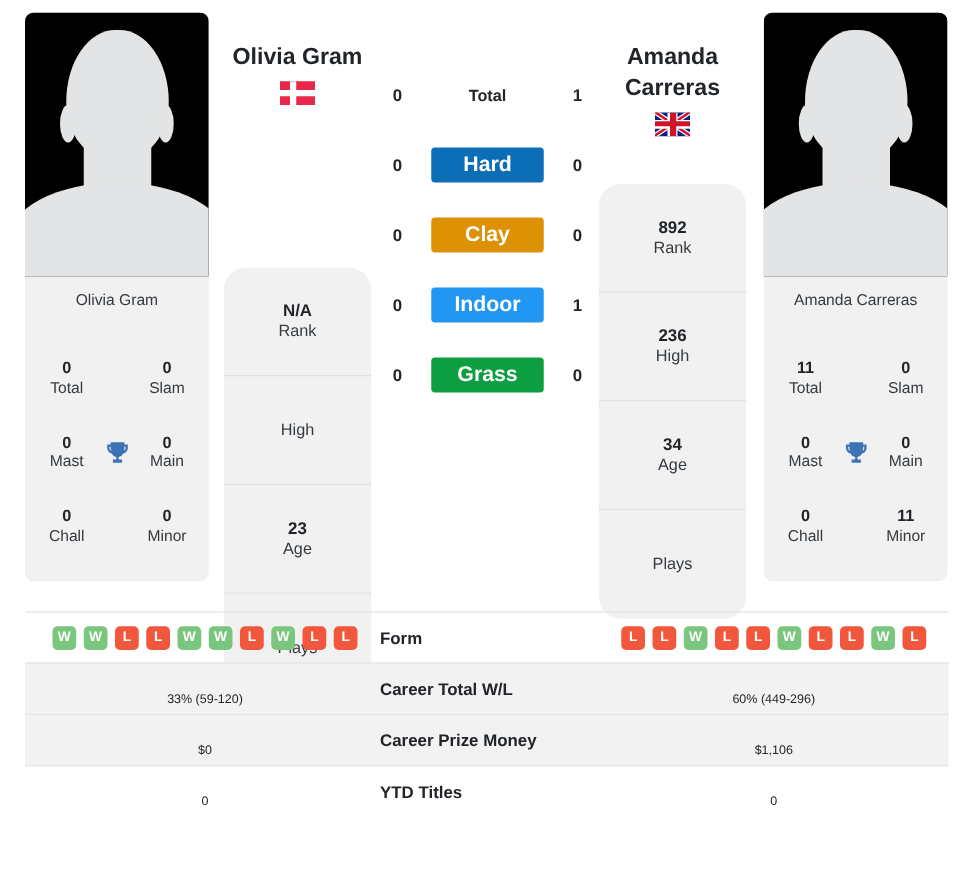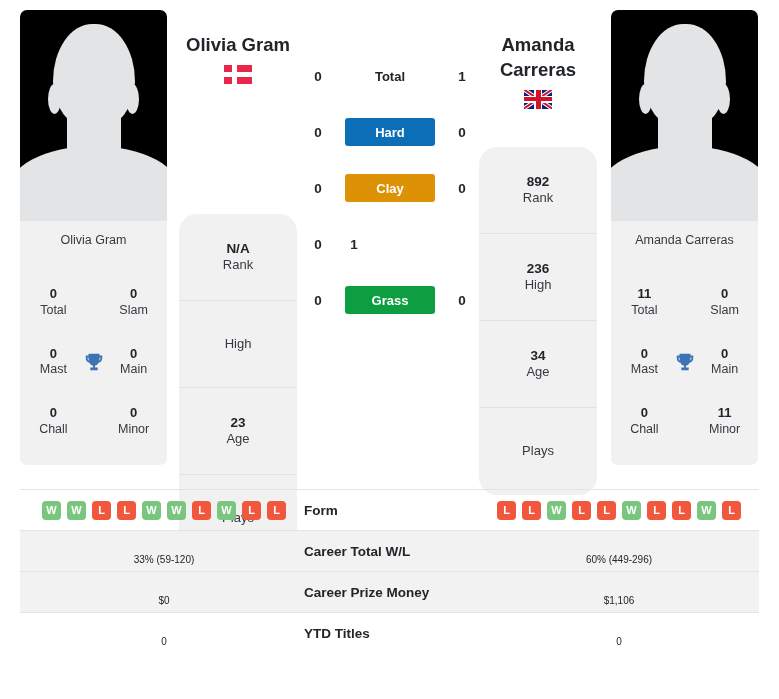--- a/index.html
+++ b/index.html
@@ -106,21 +106,21 @@
   .flag-gb .cr-v { top:0; bottom:0; left:11.5px; width:5px; background:#cf142b; }
 
   
   .h2h { position: absolute; left: 300px; top: 62px; width: 180px; }
   .h2h-row { display: flex; align-items: center; height: 28px; margin-bottom: 28px; }
   .h2h-score { width: 36px; text-align: center; font-size: 13.5px; font-weight: bold; color: #212529; }
   .h2h-mid { flex: 1; display: flex; justify-content: center; }
   .h2h-total-label { font-size: 13px; font-weight: bold; color: #212529; }
   .surf {
     width: 90px; height: 28px; border-radius: 3px; color: #ffffff;
-    font-size: 13px; font-weight: bold; display: flex;
+    font-size: 17px; font-weight: bold; display: flex;
     align-items: center; justify-content: center;
   }
 
   
   .table { position: absolute; left: 20px; top: 489px; width: 739px; }
   .trow {
     display: flex; align-items: center; height: 41px;
     border-top: 1px solid #e4e4e4;
   }
   .trow.shaded { background: #f2f2f2; }
@@ -322,20 +322,23 @@
         </div>
         <div class="h2h-row">
           <div class="h2h-score">0</div>
           <div class="h2h-mid">
             <div class="surf" style="background: rgb(221, 145, 5);">Clay</div>
           </div>
           <div class="h2h-score">0</div>
         </div>
         <div class="h2h-row">
           <div class="h2h-score">0</div>
+          <div class="h2h-mid">
+            <div class="surf" style="background: rgb(33, 150, 243);">Indoor</div>
+          </div>
           <div class="h2h-score">1</div>
         </div>
         <div class="h2h-row">
           <div class="h2h-score">0</div>
           <div class="h2h-mid">
             <div class="surf" style="background: rgb(13, 158, 66);">Grass</div>
           </div>
           <div class="h2h-score">0</div>
         </div>
       </div>

